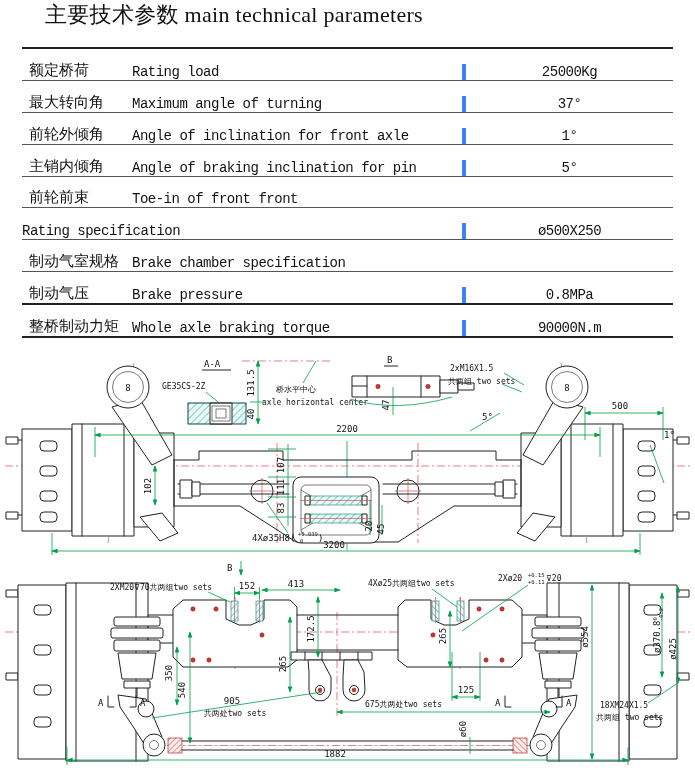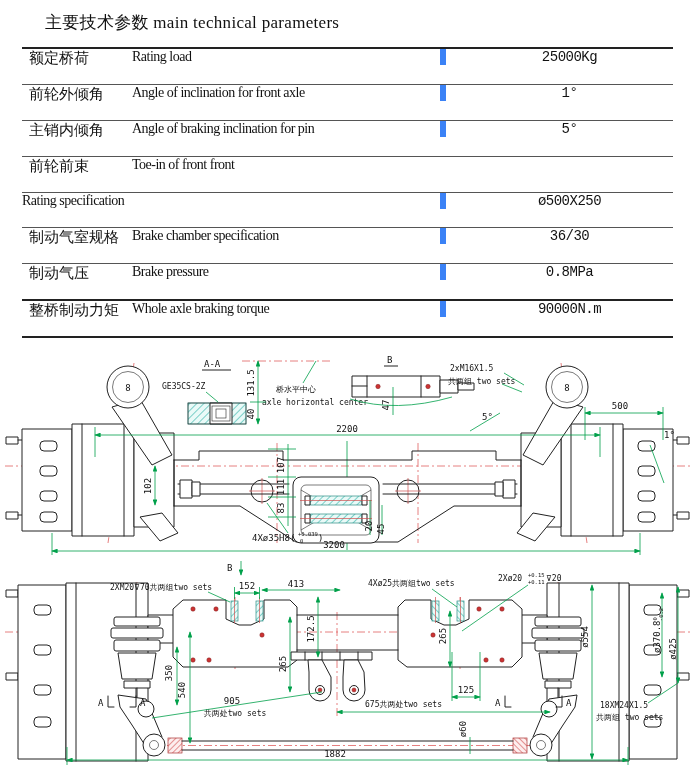--- a/index.html
+++ b/index.html
@@ -1,26 +1,26 @@
 <!DOCTYPE html>
 <html><head>
 <meta charset="utf-8">
 <style>
   html,body{margin:0;padding:0;background:#fff;}
   body{width:695px;height:774px;position:relative;font-family:"Liberation Sans",sans-serif;color:#111;overflow:hidden;}
-  .title{position:absolute;left:45px;top:11px;font-family:"Liberation Serif",serif;font-size:17px;letter-spacing:.3px;}
+  .title{position:absolute;left:45px;top:0;font-family:"Liberation Serif",serif;font-size:22px;letter-spacing:.3px;}
   .spec-table{position:absolute;left:22px;top:47px;width:651px;height:287px;display:flex;flex-direction:column;
     border-top:2.5px solid #222;border-bottom:2.5px solid #222;}
-  .row{flex:1;display:flex;align-items:flex-start;border-bottom:1px solid #555;}
+  .row{flex:1;display:flex;align-items:flex-end;border-bottom:1px solid #555;}
   .row:last-child{border-bottom:none;}
   .row.thick{border-bottom:2px solid #222;}
   .cell-cn{width:103px;display:flex;align-items:center;padding-left:7px;font-family:"DejaVu Sans",sans-serif;font-size:15px;}
-  .cell-en{flex:1;display:flex;align-items:center;font-family:Liberation Serif, serif;font-size:14px;letter-spacing:-0.5px;}
-  .cell-val{width:207px;border-left:6px solid #3b82f6;display:flex;align-items:center;justify-content:center;
-    font-family:"Liberation Mono",monospace;font-size:14px;letter-spacing:-0.5px;padding-left:20px;}
+  .cell-en{flex:1;display:flex;align-items:center;font-family:Liberation Mono, monospace;font-size:14px;letter-spacing:-0.5px;}
+  .cell-val{width:207px;border-left:4px solid #3b82f6;display:flex;align-items:center;justify-content:center;
+    font-family:"Liberation Mono",monospace;font-size:14px;letter-spacing:-0.5px;}
   svg{position:absolute;left:0;}
   #front-view{top:345px;}
   #plan-view{top:557px;}
   svg text{font-family:"DejaVu Sans Mono",monospace;fill:#111;}
   .lbl{font-size:9px;}
   .lbls{font-size:8px;}
   .tol{font-size:5.5px;}
   .k{stroke:#222;fill:none;stroke-width:1;stroke-linejoin:round;stroke-linecap:round;}
   .kw{stroke:#222;fill:#fff;stroke-width:1;stroke-linejoin:round;}
   .kt{stroke:#222;fill:none;stroke-width:.6;}
@@ -38,41 +38,45 @@
 
 <div class="title">主要技术参数 main technical parameters</div>
 
 <div class="spec-table">
   <div class="row">
     <div class="cell-cn">额定桥荷</div>
     <div class="cell-en">Rating load</div>
     <div class="cell-val">25000Kg</div>
   </div>
   <div class="row">
+    <div class="cell-cn">最大转向角</div>
+    <div class="cell-en">Maximum angle of turning</div>
+    <div class="cell-val">37°</div>
+  </div>
+  <div class="row">
     <div class="cell-cn">前轮外倾角</div>
     <div class="cell-en">Angle of inclination for front axle</div>
     <div class="cell-val">1°</div>
   </div>
   <div class="row">
     <div class="cell-cn">主销内倾角</div>
     <div class="cell-en">Angle of braking  inclination for pin</div>
     <div class="cell-val">5°</div>
   </div>
   <div class="row">
     <div class="cell-cn">前轮前束</div>
     <div class="cell-en">Toe-in of front front</div>
   </div>
   <div class="row">
     <div class="cell-en">Rating specification</div>
     <div class="cell-val">ø500X250</div>
   </div>
   <div class="row">
     <div class="cell-cn">制动气室规格</div>
     <div class="cell-en">Brake chamber specification</div>
-    <div class="cell-val">36/30</div>
   </div>
   <div class="row thick">
     <div class="cell-cn">制动气压</div>
     <div class="cell-en">Brake pressure</div>
     <div class="cell-val">0.8MPa</div>
   </div>
   <div class="row">
     <div class="cell-cn">整桥制动力矩</div>
     <div class="cell-en">Whole axle braking torque</div>
     <div class="cell-val">90000N.m</div>

